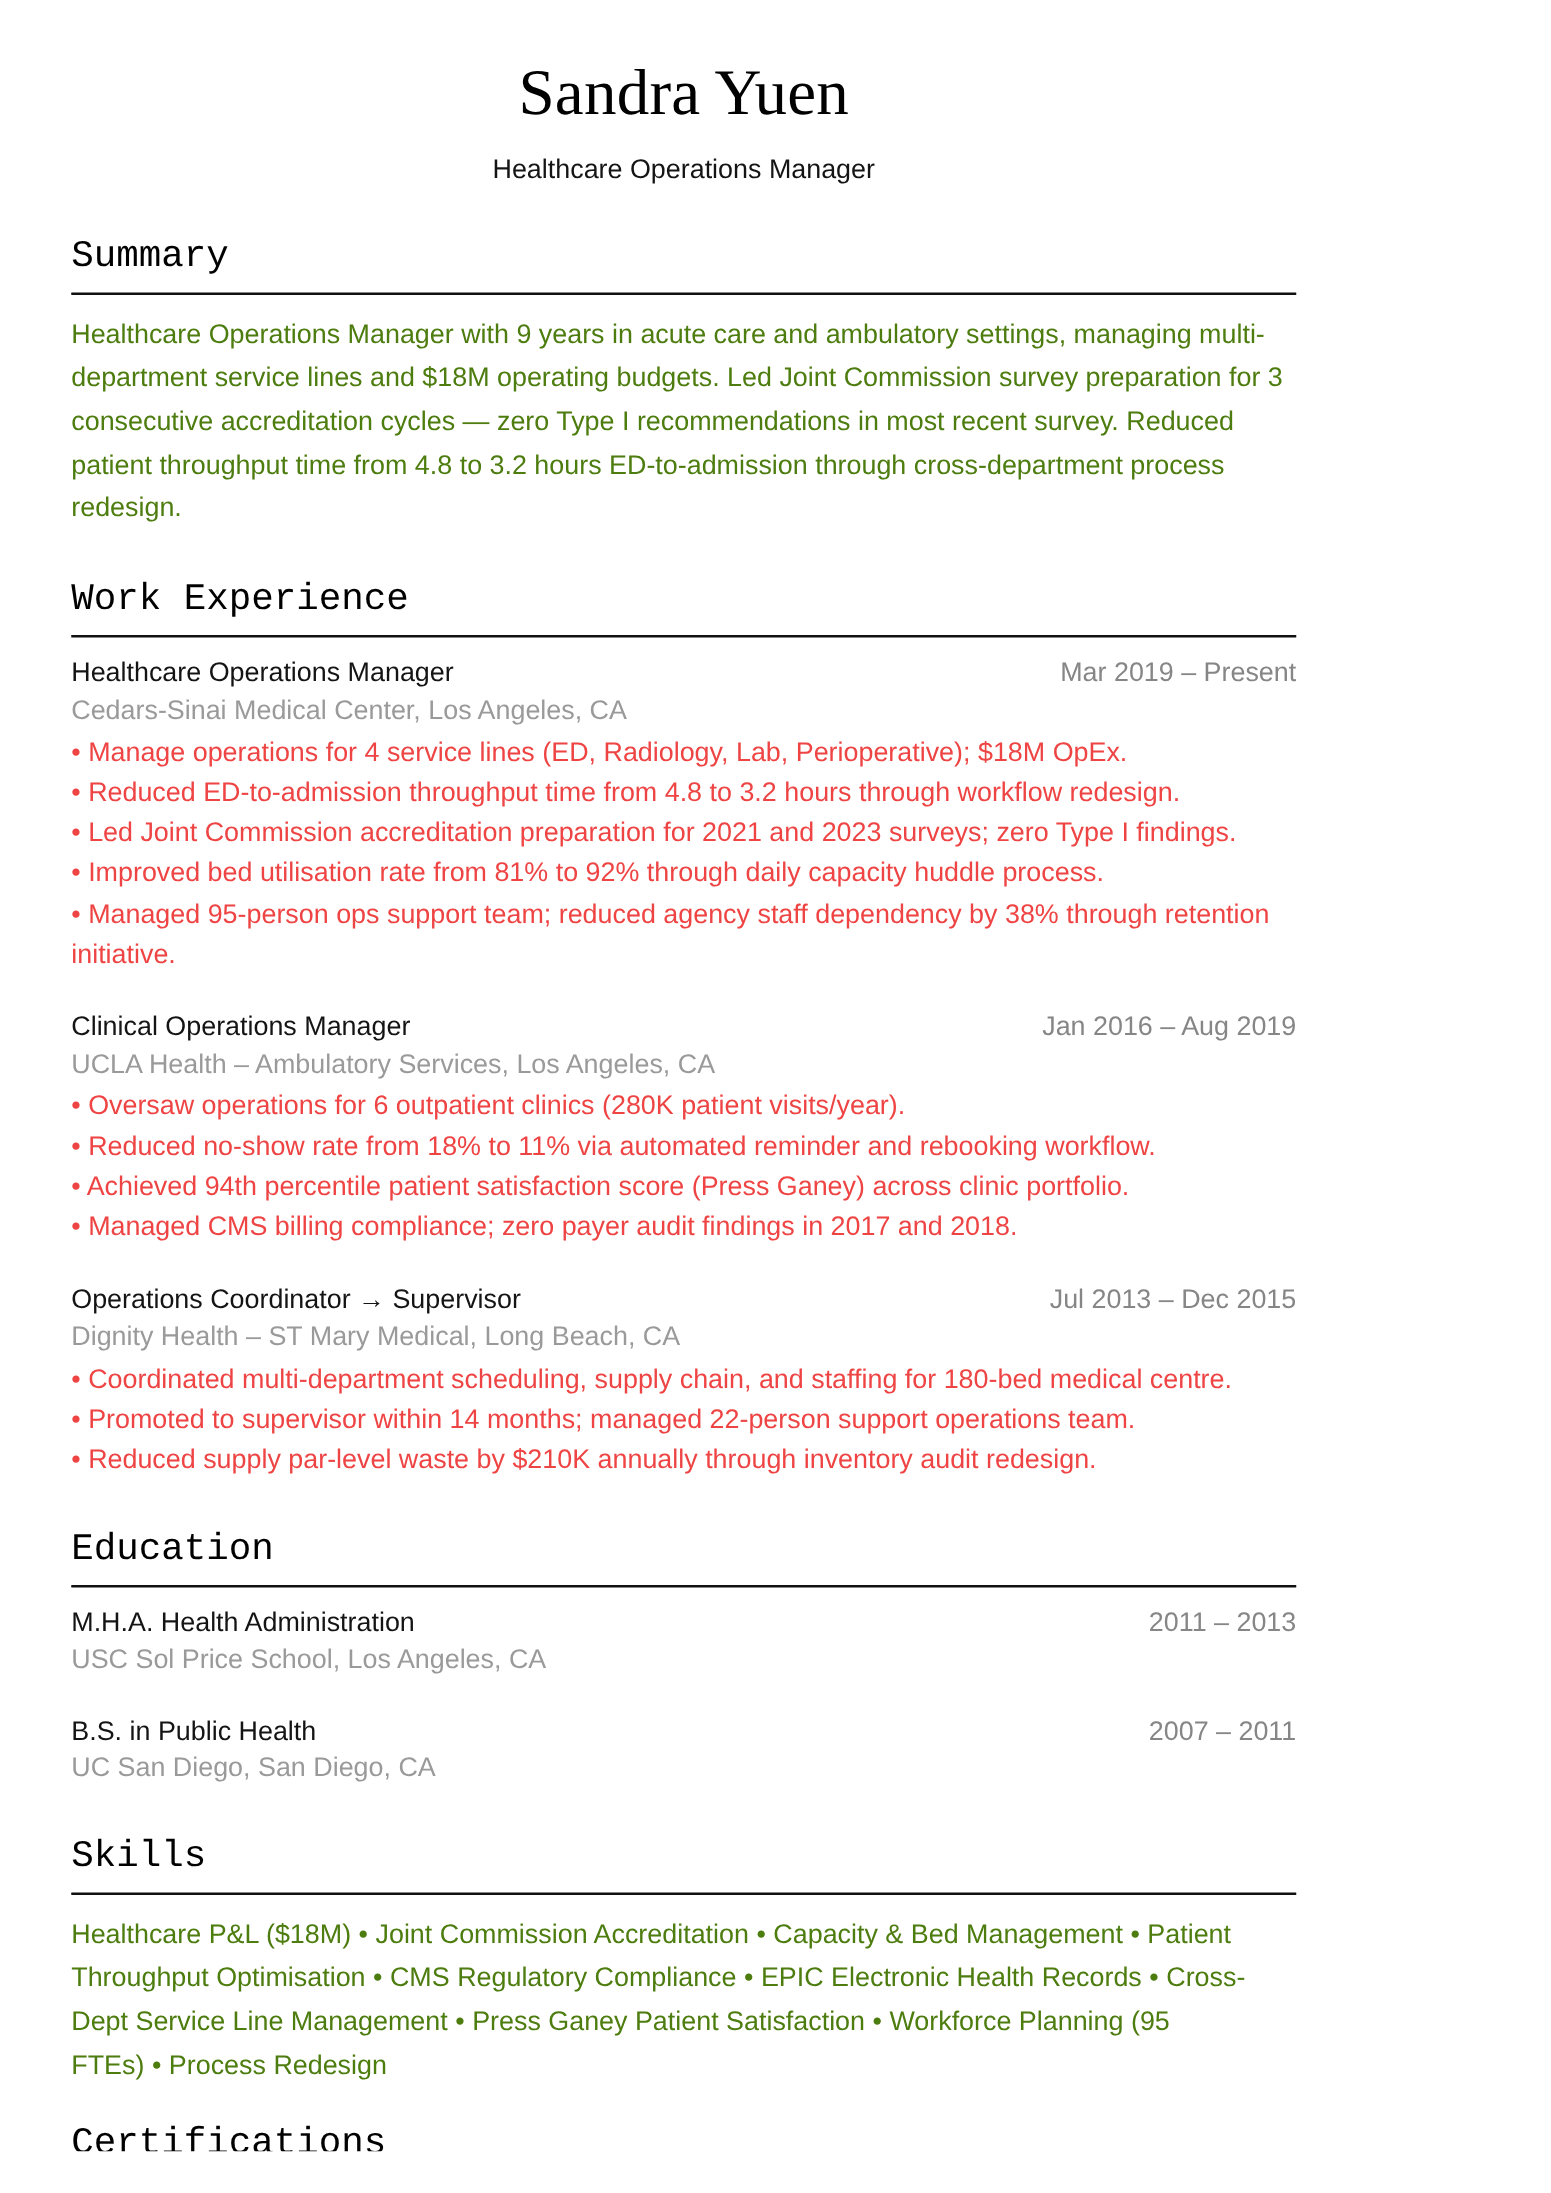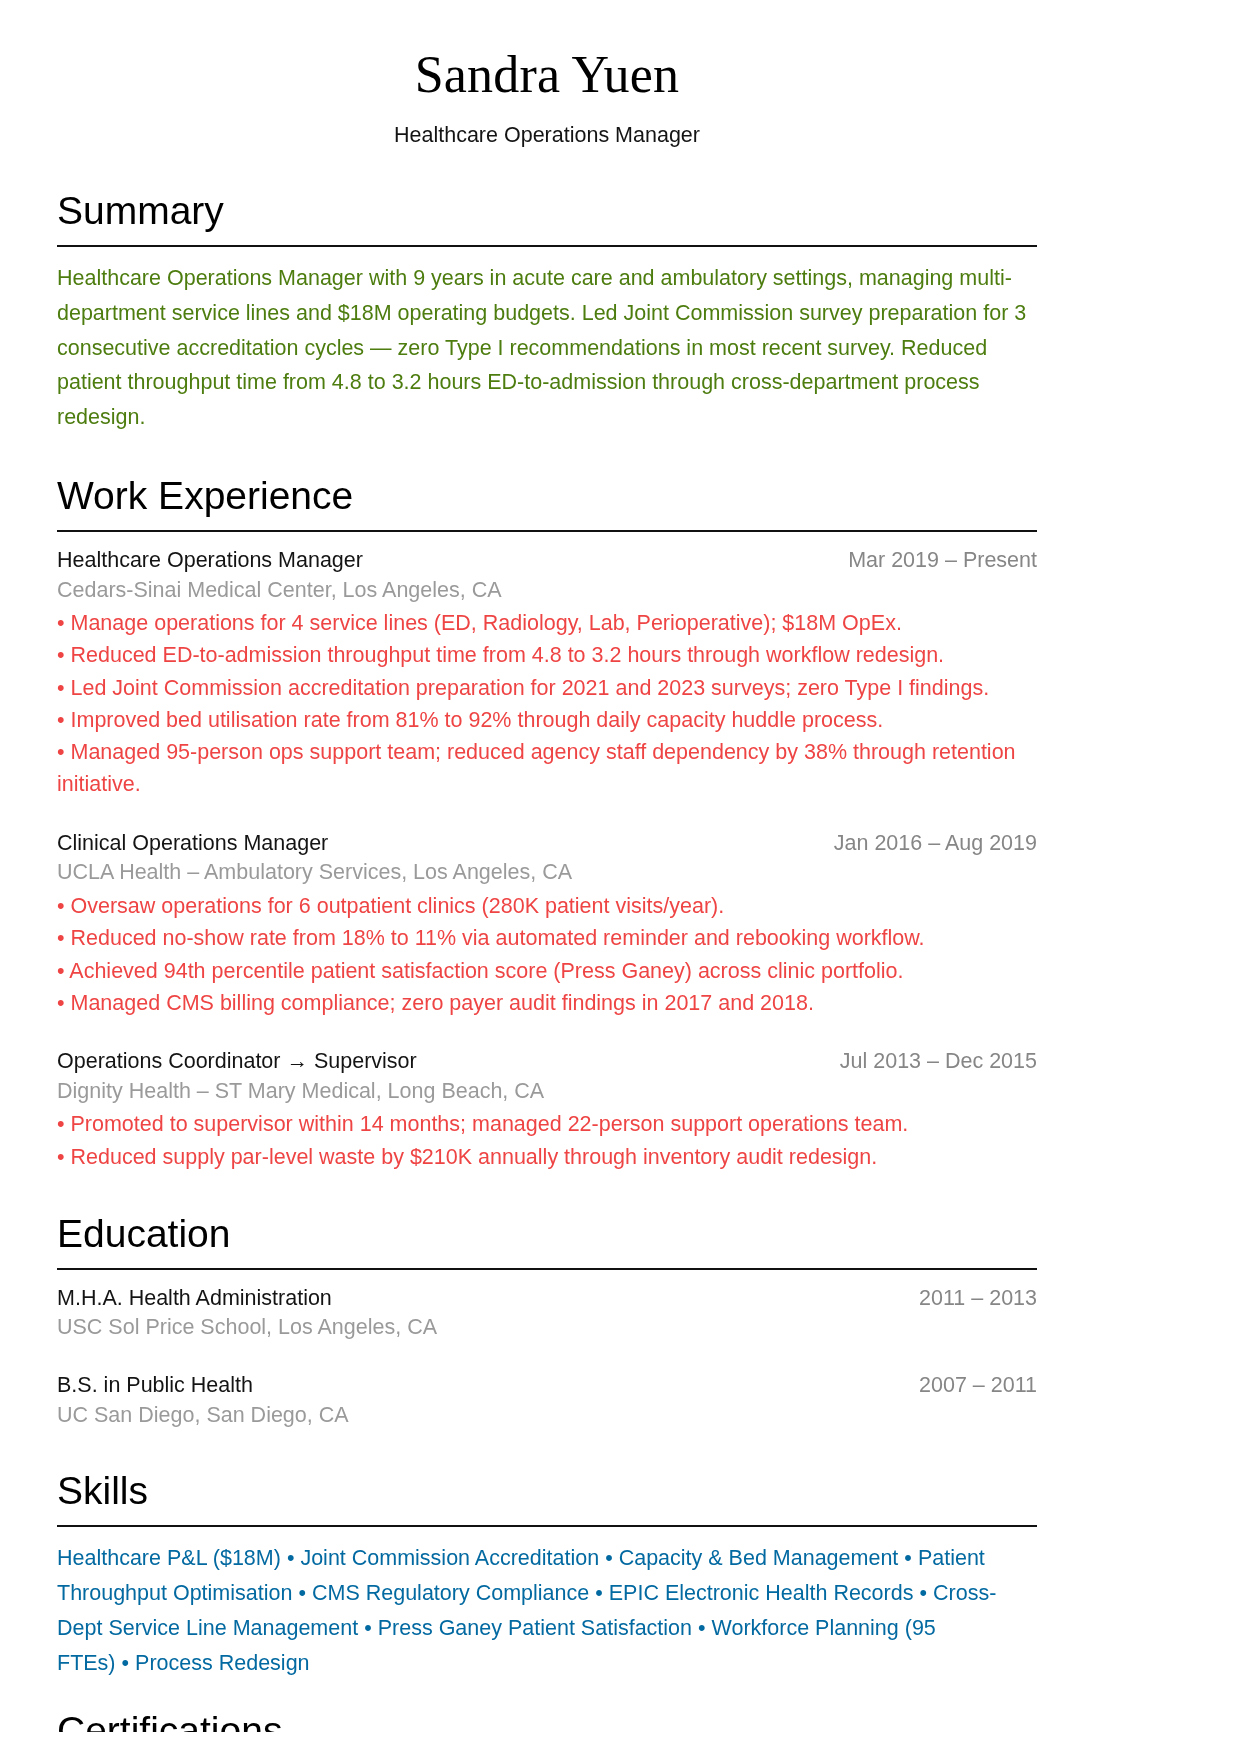--- a/index.html
+++ b/index.html
@@ -49,22 +49,22 @@
   }
   .contact-sep {
     padding: 0 7px;
   }
 
   
   .section {
     margin-top: 38px;
   }
   .section-title {
-    font-family: Liberation Sans, sans-serif;
-    font-size: 39px;
+    font-family: Liberation Mono, monospace;
+    font-size: 30px;
     font-weight: normal;
     line-height: 1.2;
     margin: 0 0 10px 0;
   }
   .section-rule {
     border: none;
     border-top: 2px solid #111111;
     margin: 0 0 14px 0;
   }
 
@@ -117,21 +117,21 @@
     font-size: 21.5px;
     line-height: 1.50;
     color: #ef4444;
     text-indent: 0;
   }
 
   
   .skills-text {
     font-size: 21.5px;
     line-height: 1.62;
-    color: #0369a1;
+    color: #4d7c0f;
     margin: 0;
   }
   .skill-sep {
     padding: 0 6px;
   }
 
   
   .section-clipped {
     margin-top: 28px;
     height: 24px;
@@ -190,20 +190,21 @@
       </ul>
     </div>
 
     <div class="entry">
       <div class="entry-toprow">
         <span class="entry-title">Operations Coordinator →  Supervisor</span>
         <span class="entry-dates">Jul 2013 – Dec 2015</span>
       </div>
       <div class="entry-sub">Dignity Health – ST Mary Medical, Long Beach, CA</div>
       <ul class="bullets">
+        <li>• Coordinated multi-department scheduling, supply chain, and staffing for 180-bed medical centre.</li>
         <li>• Promoted to supervisor within 14 months; managed 22-person support operations team.</li>
         <li>• Reduced supply par-level waste by $210K annually through inventory audit redesign.</li>
       </ul>
     </div>
   </div>
 
   <div class="section">
     <h2 class="section-title">Education</h2>
     <hr class="section-rule">
 

